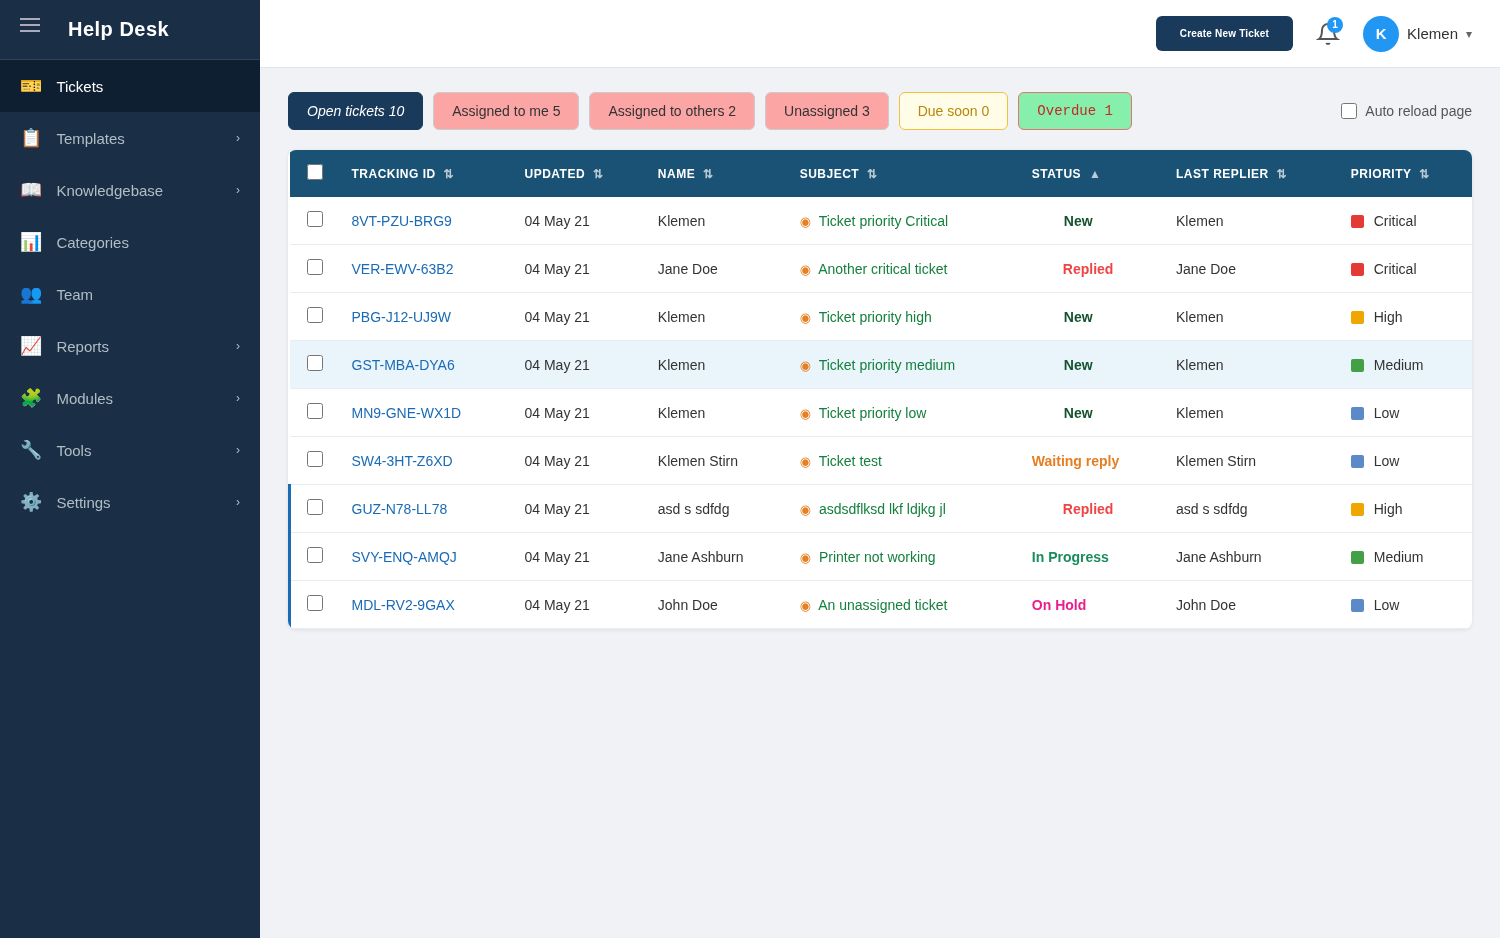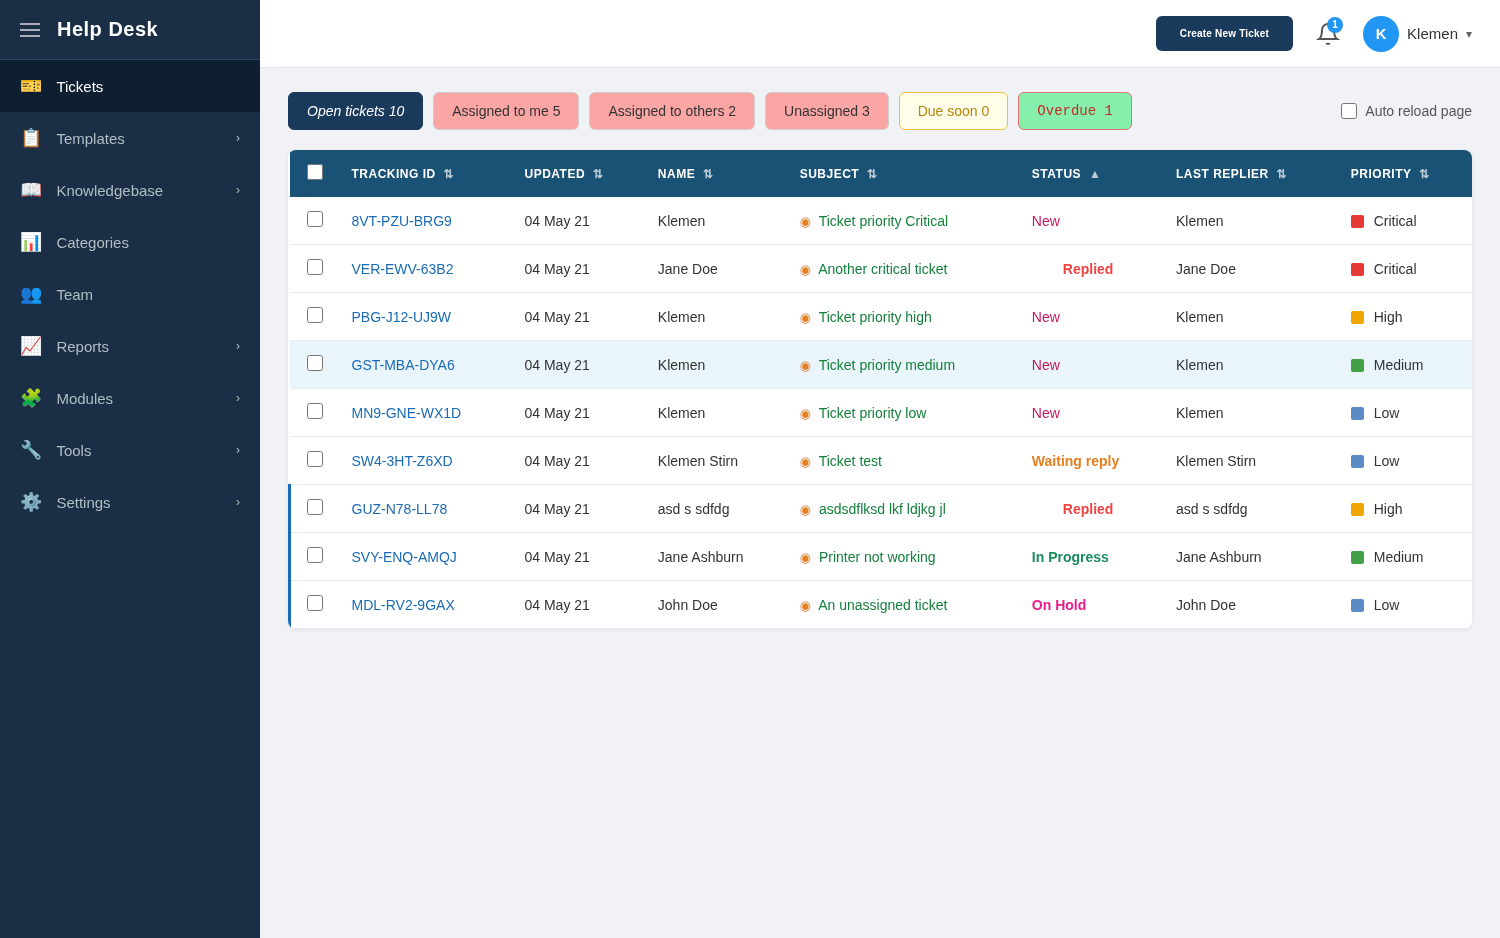--- a/index.html
+++ b/index.html
@@ -10,23 +10,22 @@
       width: 260px;
       min-width: 260px;
       background: #1a2e45;
       color: #fff;
       display: flex;
       flex-direction: column;
       height: 938px;
     }
     #sidebar-header {
       display: flex;
-      align-items: center;
       padding: 18px 20px;
-      gap: 17px;
+      gap: 28px;
       border-bottom: 1px solid rgba(255,255,255,0.1);
     }
     #sidebar-header .hamburger {
       display: flex; flex-direction: column; gap: 4px; cursor: pointer;
     }
     #sidebar-header .hamburger span {
       display: block; width: 20px; height: 2px; background: #aab;
     }
     #sidebar-logo {
       font-size: 20px; font-weight: 700; color: #fff; letter-spacing: 0.5px;
@@ -196,21 +195,21 @@
       font-weight: 500;
     }
 
     .subject-link {
       color: #15803d;
       text-decoration: none;
     }
 
     .person-icon { color: #e67e22; margin-right: 4px; font-size: 13px; }
 
-    .status-new { color: #be185d; font-weight: 400; }
+    .status-new { color: #14532d; font-weight: 700; margin-left: 32px; }
     .status-replied { color: #ef4444; font-weight: 700; padding-left: 31px; }
     .status-waiting { color: #e67e22; font-weight: 600; }
     .status-progress { color: #1a8c5c; font-weight: 600; }
     .status-hold { color: #e91e8c; font-weight: 600; }
 
     .priority-dot {
       display: inline-block;
       width: 13px; height: 13px;
       border-radius: 2px;
       margin-right: 6px;

